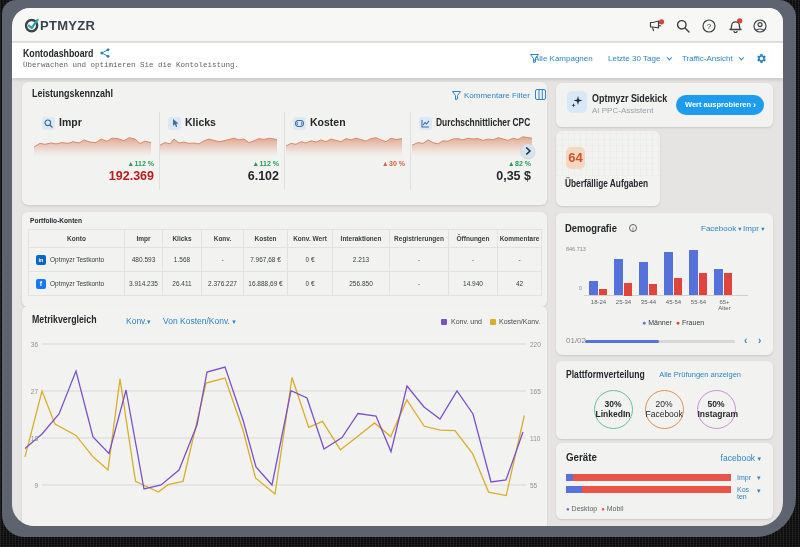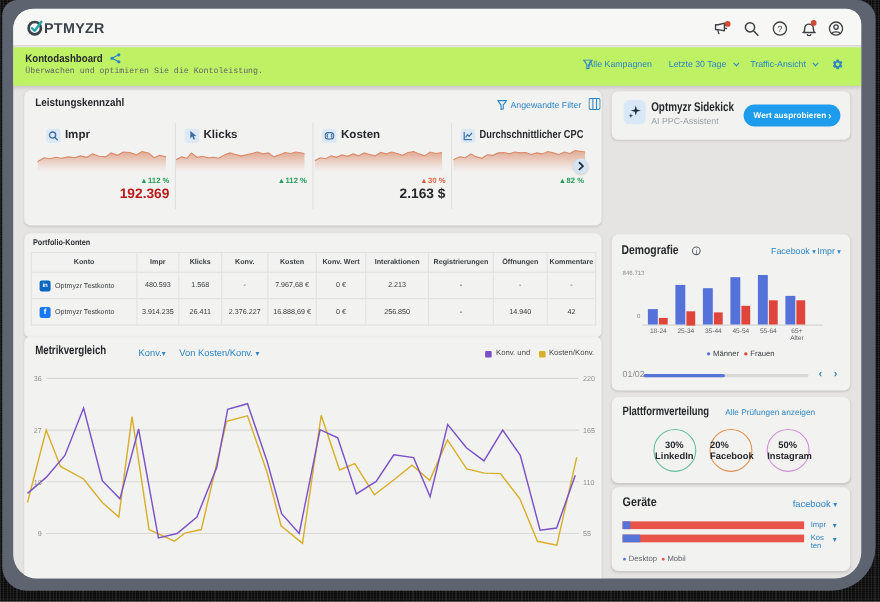--- a/index.html
+++ b/index.html
@@ -64,21 +64,21 @@
       <path d="M7 13.5 a1.6 1.6 0 0 0 3 0 M3 11.5 h11 M4 11 c0-1 .6-1.2 .6-3.2 a3.9 3.9 0 0 1 7.8 0 c0 2 .6 2.2 .6 3.2" fill="none" stroke="#3c4043" stroke-width="1.3" stroke-linecap="round"></path>
       <circle cx="12.7" cy="2.8" r="2.6" fill="#d14836"></circle>
     </svg>
     <svg class="abs" style="left:741px;top:11px;" width="14" height="14" viewBox="0 0 14 14">
       <circle cx="7" cy="7" r="6" fill="none" stroke="#3c4043" stroke-width="1.2"></circle>
       <circle cx="7" cy="5.6" r="2" fill="none" stroke="#3c4043" stroke-width="1.2"></circle>
       <path d="M3.4 11.5 c.6-2 6.6-2 7.2 0" fill="none" stroke="#3c4043" stroke-width="1.2"></path>
     </svg>
   </div>
 
-  <div class="abs" id="subheader" style="left:0;top:35px;width:771px;height:35px;background:#bef264;box-shadow:0 2px 3px rgba(120,120,120,.25);">
+  <div class="abs" id="subheader" style="left:0;top:35px;width:771px;height:35px;background:#ffffff;box-shadow:0 2px 3px rgba(120,120,120,.25);">
     <div class="abs" style="left:11px;top:5px;font-size:10px;font-weight:bold;color:#26282c;transform:scaleX(.88);transform-origin:0 50%;">Kontodashboard</div>
     <svg class="abs" style="left:88px;top:5px;" width="10" height="10" viewBox="0 0 10 10">
       <circle cx="8" cy="1.8" r="1.5" fill="#2d85c5"></circle>
         <circle cx="1.8" cy="5" r="1.5" fill="#2d85c5"></circle>
         <circle cx="8" cy="8.2" r="1.5" fill="#2d85c5"></circle>
       <path d="M8 1.8 L1.8 5 L8 8.2" stroke="#2d85c5" stroke-width="1" fill="none"></path>
     </svg>
     <div class="abs" style="left:11px;top:18px;font-size:7.5px;color:#5f6368;font-family:Liberation Mono, monospace;">Überwachen und optimieren Sie die Kontoleistung.</div>
     <svg class="abs" style="left:518px;top:11px;" width="9" height="9" viewBox="0 0 9 9">
       <path d="M.5 .5 H8.5 L5.5 4.5 V8 L3.5 8.5 V4.5 Z" fill="none" stroke="#2d85c5" stroke-width="1"></path>
@@ -89,21 +89,21 @@
     <svg class="abs" style="left:744px;top:10px;" width="11" height="11" viewBox="0 0 24 24">
       <path fill="#2d85c5" d="M19.14 12.94c.04-.3.06-.61.06-.94 0-.32-.02-.64-.07-.94l2.03-1.58a.49.49 0 0 0 .12-.61l-1.92-3.32a.488.488 0 0 0-.59-.22l-2.39.96c-.5-.38-1.03-.7-1.62-.94l-.36-2.54a.484.484 0 0 0-.48-.41h-3.84c-.24 0-.43.17-.47.41l-.36 2.54c-.59.24-1.13.57-1.62.94l-2.39-.96c-.22-.08-.47 0-.59.22L2.74 8.87c-.12.21-.08.47.12.61l2.03 1.58c-.05.3-.09.63-.09.94s.02.64.07.94l-2.03 1.58a.49.49 0 0 0-.12.61l1.92 3.32c.12.22.37.29.59.22l2.39-.96c.5.38 1.03.7 1.62.94l.36 2.54c.05.24.24.41.48.41h3.84c.24 0 .44-.17.47-.41l.36-2.54c.59-.24 1.13-.56 1.62-.94l2.39.96c.22.08.47 0 .59-.22l1.92-3.32c.12-.22.07-.47-.12-.61l-2.01-1.58zM12 15.6A3.61 3.61 0 0 1 8.4 12c0-1.98 1.62-3.6 3.6-3.6s3.6 1.62 3.6 3.6-1.62 3.6-3.6 3.6z"></path>
     </svg>
   </div>
 
   <div class="card" id="kpi" style="left:10px;top:74px;width:525px;height:123px;">
     <div class="abs bold" style="left:10px;top:6px;font-size:10px;color:#26282c;transform:scaleX(.9);transform-origin:0 50%;">Leistungskennzahl</div>
     <svg class="abs" style="left:430px;top:9px;" width="9" height="9" viewBox="0 0 9 9">
       <path d="M.5 .5 H8.5 L5.5 4.5 V8 L3.5 8.5 V4.5 Z" fill="none" stroke="#2d85c5" stroke-width="1"></path>
     </svg>
-    <div class="abs blue" style="left:442px;top:9px;font-size:8px;">Angewandte Filter</div>
+    <div class="abs blue" style="left:442px;top:9px;font-size:8px;">Kommentare Filter</div>
     <svg class="abs" style="left:513px;top:7px;" width="11" height="11" viewBox="0 0 11 11">
       <rect x=".5" y=".5" width="10" height="10" rx="1.5" fill="none" stroke="#2d85c5" stroke-width="1"></rect>
       <path d="M4 .5 V10.5 M7.3 .5 V10.5" stroke="#2d85c5" stroke-width="1"></path>
     </svg>
     <div class="abs" style="left:137px;top:30px;width:1px;height:78px;background:#e0e0de;"></div>
     <div class="abs" style="left:262px;top:30px;width:1px;height:78px;background:#e0e0de;"></div>
     <div class="abs" style="left:388px;top:30px;width:1px;height:78px;background:#e0e0de;"></div>
 
     <div class="abs" style="left:20px;top:35px;width:13px;height:13px;background:#dce9f5;border-radius:3px;"></div>
     <svg class="abs" style="left:22px;top:37px;" width="9" height="9" viewBox="0 0 9 9">
@@ -128,45 +128,46 @@
     <div class="abs" style="left:146px;top:35px;width:13px;height:13px;background:#dce9f5;border-radius:3px;"></div>
     <svg class="abs" style="left:149px;top:37px;" width="8" height="9" viewBox="0 0 8 9">
         <path d="M2 0 L2 7 L3.8 5.2 L5 8 L6.3 7.4 L5.2 4.8 L7.5 4.6 Z" fill="#3a6ea5"></path>
       </svg>
     <div class="abs bold" style="left:163px;top:34px;font-size:10.5px;color:#26282c;">Klicks</div>
     <svg class="abs" style="left:138px;top:50px;" width="117" height="26" viewBox="0 0 117 26">
       <path d="M0,13.2 L5,10.6 L10,11.9 L14,7.0 L19,11.0 L24,10.1 L29,11.4 L34,11.0 L39,11.9 L44,8.8 L49,7.0 L54,8.4 L59,9.7 L64,8.8 L69,7.5 L74,6.2 L79,7.9 L84,7.0 L89,10.6 L94,8.8 L99,6.6 L104,7.5 L109,6.2 L117,7.5 L117,24 L0,24" fill="url(#sg)"></path>
       <path d="M0,13.2 L5,10.6 L10,11.9 L14,7.0 L19,11.0 L24,10.1 L29,11.4 L34,11.0 L39,11.9 L44,8.8 L49,7.0 L54,8.4 L59,9.7 L64,8.8 L69,7.5 L74,6.2 L79,7.9 L84,7.0 L89,10.6 L94,8.8 L99,6.6 L104,7.5 L109,6.2 L117,7.5" fill="none" stroke="#d98a6b" stroke-width="1"></path>
     </svg>
     <div class="abs bold" style="left:125px;top:78px;width:132px;text-align:right;font-size:7px;color:#1f9d55;">▴ 112 %</div>
+    <div class="abs bold" style="left:125px;top:87px;width:132px;text-align:right;font-size:12.5px;color:#26282c;">6.102</div>
 
     <div class="abs" style="left:271px;top:35px;width:13px;height:13px;background:#dce9f5;border-radius:3px;"></div>
     <svg class="abs" style="left:273px;top:38px;" width="9" height="7" viewBox="0 0 9 7">
         <rect x=".5" y=".5" width="8" height="6" rx="3" fill="none" stroke="#3a6ea5" stroke-width="1.1"></rect>
         <path d="M3 2 c-1 .5 -1 2.5 0 3 M6 2 c1 .5 1 2.5 0 3" stroke="#3a6ea5" stroke-width="1" fill="none"></path>
       </svg>
     <div class="abs bold" style="left:288px;top:34px;font-size:10.5px;color:#26282c;">Kosten</div>
     <svg class="abs" style="left:264px;top:50px;" width="116" height="26" viewBox="0 0 116 26">
       <path d="M0,14.1 L5,11.4 L10,12.3 L15,9.7 L20,11.0 L25,8.8 L30,10.1 L35,7.9 L40,9.7 L45,7.0 L50,8.4 L55,9.7 L60,6.6 L65,7.9 L70,6.2 L75,7.5 L80,9.2 L85,6.6 L90,5.7 L95,7.9 L100,9.7 L105,6.2 L110,7.5 L116,6.6 L116,24 L0,24" fill="url(#sg)"></path>
       <path d="M0,14.1 L5,11.4 L10,12.3 L15,9.7 L20,11.0 L25,8.8 L30,10.1 L35,7.9 L40,9.7 L45,7.0 L50,8.4 L55,9.7 L60,6.6 L65,7.9 L70,6.2 L75,7.5 L80,9.2 L85,6.6 L90,5.7 L95,7.9 L100,9.7 L105,6.2 L110,7.5 L116,6.6" fill="none" stroke="#d98a6b" stroke-width="1"></path>
     </svg>
     <div class="abs bold" style="left:251px;top:78px;width:132px;text-align:right;font-size:7px;color:#d95f3b;">▴ 30 %</div>
-    <div class="abs bold" style="left:251px;top:87px;width:132px;text-align:right;font-size:12.5px;color:#26282c;">2.163 $</div>
 
     <div class="abs" style="left:397px;top:35px;width:13px;height:13px;background:#dce9f5;border-radius:3px;"></div>
     <svg class="abs" style="left:399px;top:37px;" width="9" height="9" viewBox="0 0 9 9">
         <path d="M1 1 L1 8 L8 8" stroke="#3a6ea5" stroke-width="1.1" fill="none"></path>
         <path d="M2.2 6 L4 3.5 L5.5 5 L8 1.8" stroke="#3a6ea5" stroke-width="1.1" fill="none"></path>
       </svg>
     <div class="abs bold" style="left:414px;top:34px;font-size:10.5px;color:#26282c;transform:scaleX(.8);transform-origin:0 50%;">Durchschnittlicher CPC</div>
     <svg class="abs" style="left:390px;top:50px;" width="120" height="26" viewBox="0 0 120 26">
       <path d="M0,13.2 L6,10.6 L11,11.4 L16,7.9 L21,10.6 L26,11.9 L31,8.8 L36,9.2 L41,7.0 L46,6.6 L51,7.9 L56,6.2 L61,7.0 L66,6.6 L71,8.4 L76,7.0 L81,7.9 L86,5.7 L91,7.0 L96,8.4 L101,6.2 L106,7.5 L111,4.8 L120,6.2 L120,24 L0,24" fill="url(#sg)"></path>
       <path d="M0,13.2 L6,10.6 L11,11.4 L16,7.9 L21,10.6 L26,11.9 L31,8.8 L36,9.2 L41,7.0 L46,6.6 L51,7.9 L56,6.2 L61,7.0 L66,6.6 L71,8.4 L76,7.0 L81,7.9 L86,5.7 L91,7.0 L96,8.4 L101,6.2 L106,7.5 L111,4.8 L120,6.2" fill="none" stroke="#d98a6b" stroke-width="1"></path>
     </svg>
     <div class="abs bold" style="left:377px;top:78px;width:132px;text-align:right;font-size:7px;color:#1f9d55;">▴ 82 %</div>
+    <div class="abs bold" style="left:377px;top:87px;width:132px;text-align:right;font-size:12.5px;color:#26282c;">0,35 $</div>
 
     <div class="abs" style="left:499px;top:62px;width:14px;height:14px;background:#d5e4f2;border-radius:50%;box-shadow:0 1px 2px rgba(0,0,0,.15);"></div>
     <svg class="abs" style="left:499px;top:62px;" width="14" height="14" viewBox="0 0 14 14">
         <path d="M5.8 4 L9 7 L5.8 10" fill="none" stroke="#27313d" stroke-width="1.7" stroke-linecap="round" stroke-linejoin="round"></path>
       </svg>
   </div>
 
   <div class="card" id="portfolio" style="left:10px;top:204px;width:525px;height:95px;">
     <div class="abs bold" style="left:8px;top:4px;font-size:7.5px;color:#26282c;transform:scaleX(.88);transform-origin:0 50%;">Portfolio-Konten</div>
     <table style="position:absolute;left:6px;top:17px;width:513px;border-collapse:collapse;font-size:6.5px;color:#3c4043;table-layout:fixed;">
@@ -259,20 +260,24 @@
       <path d="M8 1 L9 4.5 L12.5 5.5 L9 6.5 L8 10 L7 6.5 L3.5 5.5 L7 4.5 Z" fill="#27313d"></path>
       <path d="M3.5 8 L4 9.7 L5.7 10.2 L4 10.7 L3.5 12.4 L3 10.7 L1.3 10.2 L3 9.7 Z" fill="#27313d"></path>
     </svg>
     <div class="abs bold" style="left:36px;top:9px;font-size:11.5px;color:#26282c;transform:scaleX(.78);transform-origin:0 50%;">Optmyzr Sidekick</div>
     <div class="abs" style="left:36px;top:23px;font-size:8px;color:#9aa0a6;">AI PPC-Assistent</div>
     <div class="abs" style="left:120px;top:12px;width:88px;height:20px;background:#1d9ced;border-radius:10px;color:#fff;font-size:8px;font-weight:bold;line-height:20px;">
       <span style="position:absolute;left:9px;font-size:7.5px;">Wert ausprobieren</span>
         <span style="position:absolute;right:8px;font-size:9px;top:-0.5px;">›</span>
     </div>
   </div>
+  <div class="card taskcard" id="task1" style="left:544px;top:123px;width:104px;height:75px;">
+    <div class="abs" style="left:10px;top:16px;width:19px;height:22px;background:#f5d8c4;border-radius:5px;text-align:center;line-height:22px;font-size:13px;font-weight:bold;color:#d05327;">64</div>
+    <div class="abs bold" style="left:9px;top:46px;font-size:10.5px;color:#26282c;transform:scaleX(.79);transform-origin:0 50%;">Überfällige Aufgaben</div>
+  </div>
 
   <div class="card" id="demografie" style="left:544px;top:205px;width:217px;height:142px;">
     <div class="abs bold" style="left:9px;top:9px;font-size:11.5px;color:#26282c;transform:scaleX(.82);transform-origin:0 50%;">Demografie</div>
     <div class="abs" style="left:73px;top:11px;width:8px;height:8px;border:1px solid #5f6368;border-radius:50%;font-size:7px;color:#5f6368;text-align:center;line-height:9px;">i</div>
     <div class="abs blue" style="left:145px;top:11px;font-size:8px;">Facebook <span style="font-size:6.5px;">▾</span></div>
     <div class="abs blue" style="left:187px;top:11px;font-size:8px;">Impr <span style="font-size:6.5px;">▾</span></div>
     <div class="abs" style="left:10px;top:33px;font-size:5.5px;color:#8a8a8a;">846.713</div>
     <div class="abs" style="left:23px;top:72px;font-size:5.5px;color:#8a8a8a;">0</div>
     <div class="abs" style="left:28px;top:82px;width:164px;height:1px;background:#cfcfcd;"></div>
 
@@ -302,21 +307,21 @@
     <div class="abs" style="left:29px;top:127px;width:150px;height:2.5px;background:#d8d8d6;border-radius:2px;"></div>
     <div class="abs" style="left:29px;top:127px;width:74px;height:2.5px;background:#5573d8;border-radius:2px;"></div>
     <div class="abs blue bold" style="left:188px;top:122px;font-size:10px;">‹</div>
     <div class="abs blue bold" style="left:202px;top:122px;font-size:10px;">›</div>
   </div>
 
   <div class="card" id="plattform" style="left:544px;top:353px;width:217px;height:78px;">
     <div class="abs bold" style="left:10px;top:7px;font-size:11px;color:#26282c;transform:scaleX(.78);transform-origin:0 50%;">Plattformverteilung</div>
     <div class="abs blue" style="left:0;top:9px;width:185px;text-align:right;font-size:7.5px;">Alle Prüfungen anzeigen</div>
     <div class="abs" style="left:37.5px;top:28.5px;width:39px;height:39px;border:1.5px solid #66c19a;border-radius:50%;text-align:center;color:#26282c;font-size:8.5px;font-weight:bold;padding-top:8px;line-height:10px;">30%<br>LinkedIn</div>
-    <div class="abs" style="left:88.5px;top:28.5px;width:39px;height:39px;border:1.5px solid #e2914e;border-radius:50%;color:#26282c;font-size:8.5px;font-weight:bold;padding-top:8px;line-height:10px;">20%<br>Facebook</div>
+    <div class="abs" style="left:88.5px;top:28.5px;width:39px;height:39px;border:1.5px solid #e2914e;border-radius:50%;text-align:center;color:#26282c;font-size:8.5px;font-weight:normal;padding-top:8px;line-height:10px;">20%<br>Facebook</div>
     <div class="abs" style="left:140.5px;top:28.5px;width:39px;height:39px;border:1.5px solid #cf8fd8;border-radius:50%;text-align:center;color:#26282c;font-size:8.5px;font-weight:bold;padding-top:8px;line-height:10px;">50%<br>Instagram</div>
   </div>
 
   <div class="card" id="geraete" style="left:544px;top:435px;width:217px;height:76px;">
     <div class="abs bold" style="left:10px;top:8px;font-size:11.5px;color:#26282c;transform:scaleX(.85);transform-origin:0 50%;">Geräte</div>
     <div class="abs blue" style="left:130px;top:10px;width:75px;text-align:right;font-size:8.5px;">facebook <span style="font-size:7px;">▾</span></div>
     <div class="abs" style="left:10px;top:31px;width:165px;height:7px;background:#e8544a;"></div>
     <div class="abs" style="left:10px;top:31px;width:7px;height:7px;background:#5573d8;"></div>
     <div class="abs" style="left:10px;top:43px;width:165px;height:7px;background:#e8544a;"></div>
     <div class="abs" style="left:10px;top:43px;width:16px;height:7px;background:#5573d8;"></div>

